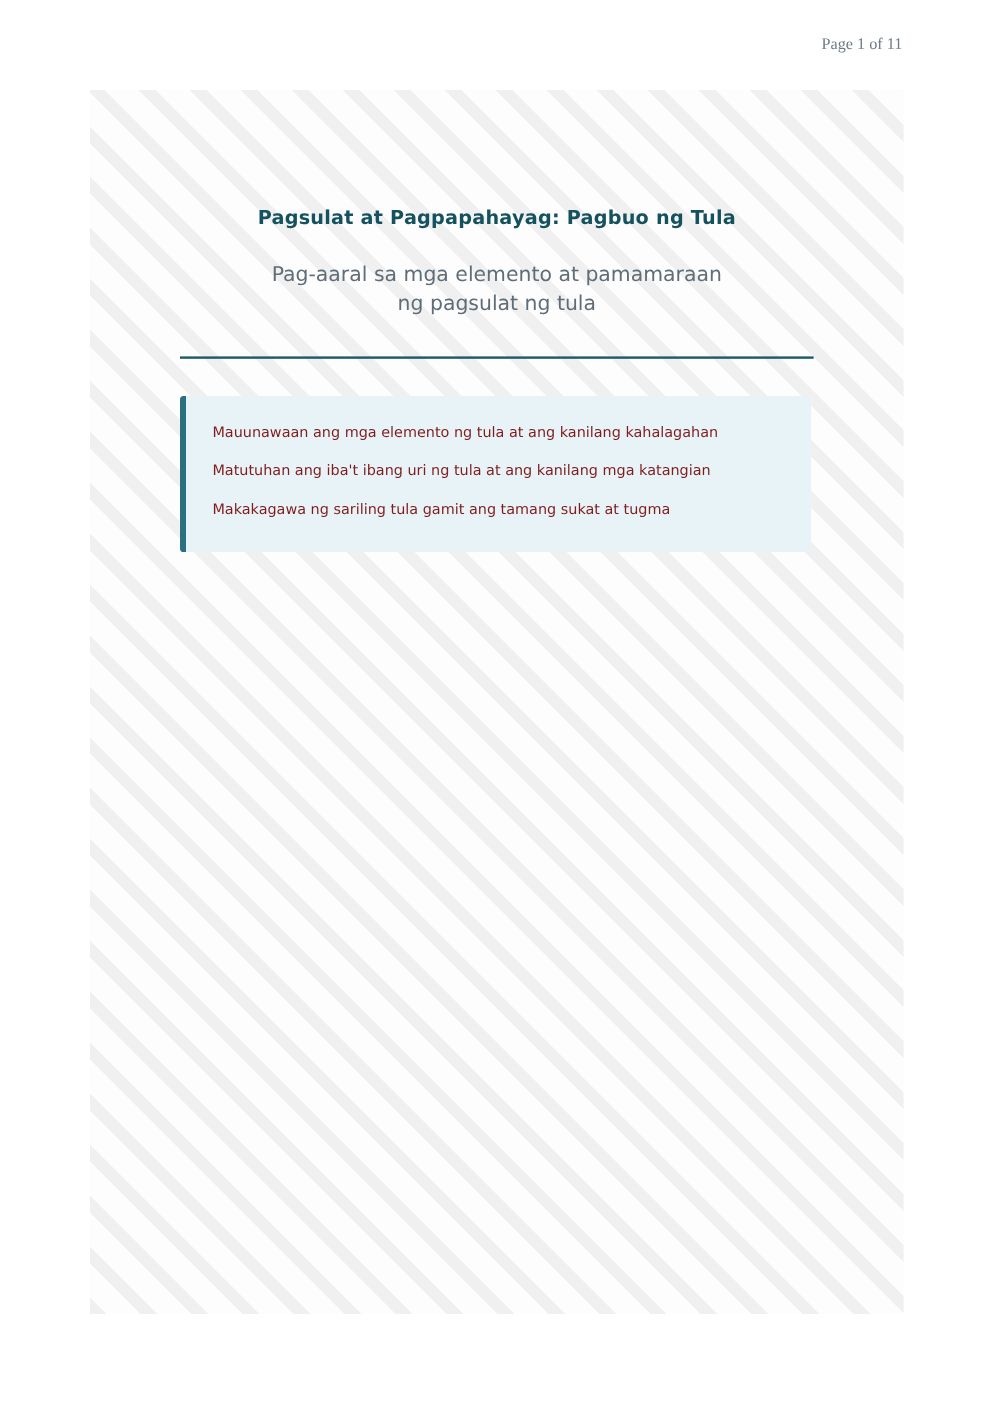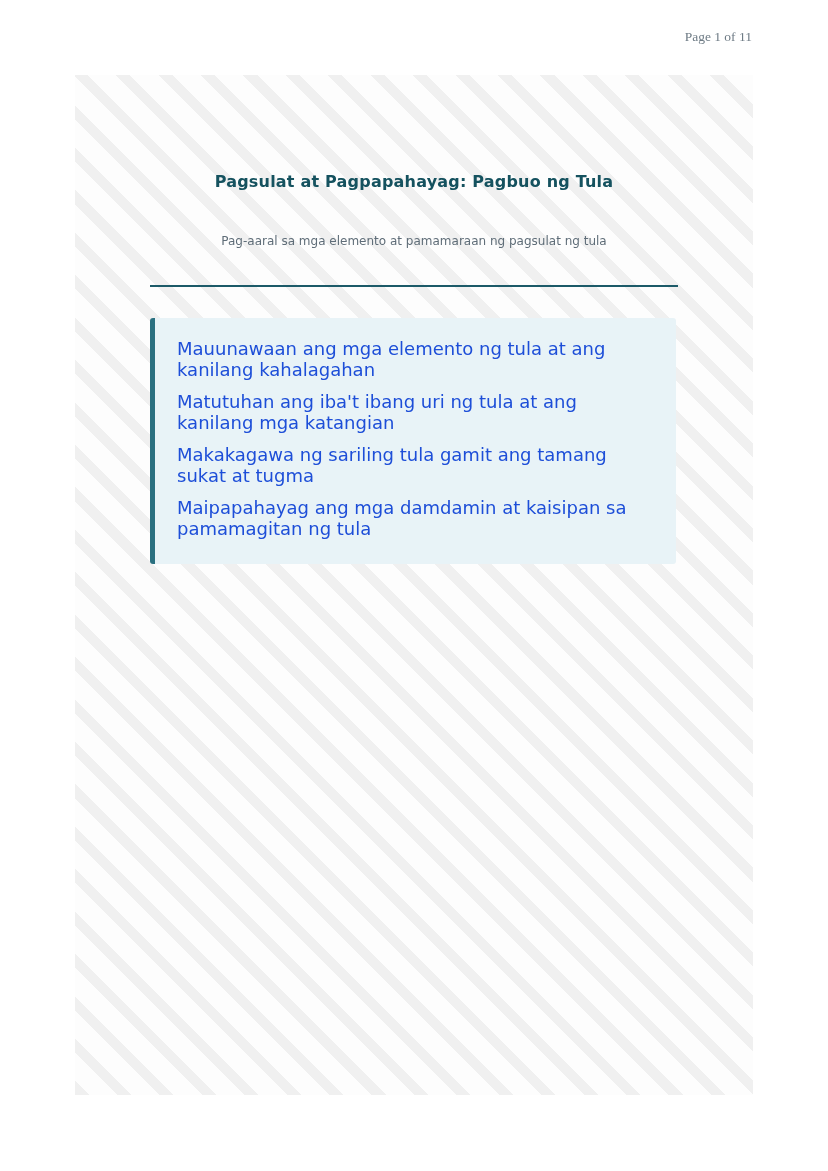--- a/index.html
+++ b/index.html
@@ -36,24 +36,24 @@
   }
   .doc-title {
     padding-top: 97px;
     text-align: center;
     font-size: 16px;
     font-weight: bold;
     color: #15525f;
     letter-spacing: 0.2px;
   }
   .doc-subtitle {
-    margin: 38px auto 0 auto;
+    margin: 26px auto 0 auto;
     max-width: 400px;
     text-align: center;
-    font-size: 12px;
+    font-size: 17px;
     line-height: 24px;
     color: #5f6d78;
   }
   .divider {
     margin: 32px 0 0 75px;
     width: 528px;
     border: none;
     border-top: 2px solid #1c5a68;
   }
   .objectives-box {
@@ -64,23 +64,23 @@
     border-radius: 3px;
     padding: 20px 26px 25px 22px;
   }
   .box-heading {
     font-size: 14.5px;
     font-weight: bold;
     color: #15525f;
     margin-bottom: 16px;
   }
   .objective {
-    font-size: 18px;
+    font-size: 12px;
     line-height: 21px;
-    color: #1d4ed8;
+    color: #7f1d1d;
     margin-bottom: 11px;
   }
   .objective:last-child { margin-bottom: 0; }
   .footer-brand {
     position: absolute;
     top: 1121px;
     left: 0;
     width: 828px;
     text-align: center;
     font-size: 17px;
@@ -100,19 +100,18 @@
 
     <p class="doc-subtitle">Pag-aaral sa mga elemento at pamamaraan ng pagsulat ng tula</p>
 
     <hr class="divider">
 
     <div class="objectives-box">
 
       <p class="objective">Mauunawaan ang mga elemento ng tula at ang kanilang kahalagahan</p>
       <p class="objective">Matutuhan ang iba't ibang uri ng tula at ang kanilang mga katangian</p>
       <p class="objective">Makakagawa ng sariling tula gamit ang tamang sukat at tugma</p>
-      <p class="objective">Maipapahayag ang mga damdamin at kaisipan sa pamamagitan ng tula</p>
     </div>
 
   </div>
 
 
 </div>
 
 </body></html>

